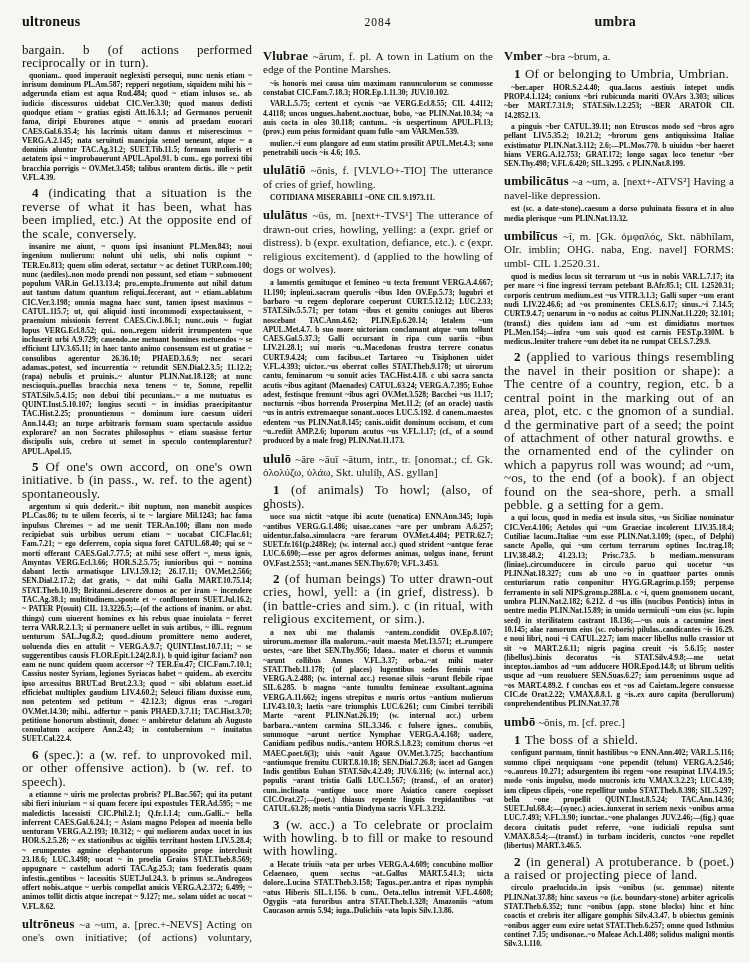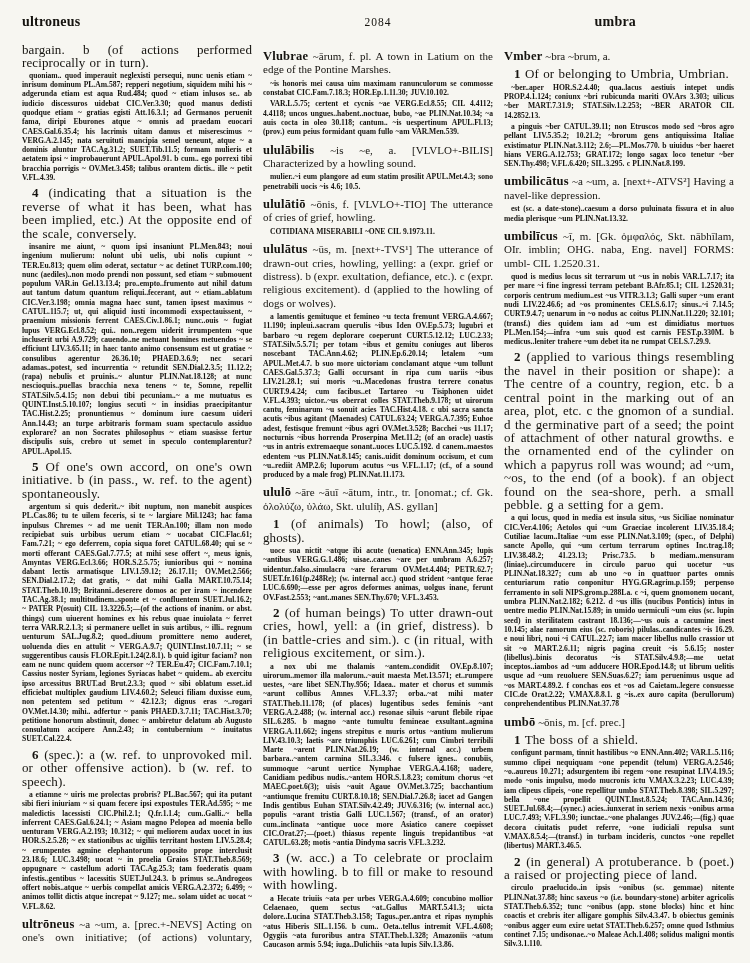--- a/index.html
+++ b/index.html
@@ -49,21 +49,20 @@
         <p class="sense"><span class="snum">6</span> (spec.): a (w. ref. to unprovoked mil. or other offensive action). b (w. ref. to speech).</p>
         <p class="cite">a etiamne ~ uiris me prolectas probris? PL.Bac.567; qui ita putant sibi fieri iniuriam ~ si quam fecere ipsi expostules TER.Ad.595; ~ me maledictis lacessisti CIC.Phil.2.1; Q.fr.1.1.4; cum..Galli..~ bella inferrent CAES.Gal.6.24.1; ~ Asiam magno Pelopea ad moenia bello uenturam VERG.A.2.193; 10.312; ~ qui meliorem audax uocet in ius HOR.S.2.5.28; ~ ex stationibus ac uigiliis territant hostem LIV.5.28.4; ~ erumpentes agmine elephantorum opposito prope interclusit 23.18.6; LUC.3.498; uocat ~ in proelia Graios STAT.Theb.8.569; oppugnare ~ castellum adorti TAC.Ag.25.3; tam foederatis quam infestis..gentibus ~ lacessitis SUET.Jul.24.3. b primus se..Androgeos offert nobis..atque ~ uerbis compellat amicis VERG.A.2.372; 6.499; ~ animos tollit dictis atque increpat ~ 9.127; me.. solam uidet ac uocat ~ V.FL.8.62.</p>
         <p class="entry"><span class="hw">ultrōneus</span> ~a ~um, a. [prec.+-NEVS] Acting on one's own initiative; (of actions) voluntary, deliberate.</p>
         <p class="cite">APUL.Met.2.30; quin..~am te dominae tuae reddis..? 6.5; ~a uobis..en adest uictima 8.14;—~um exilium amplexus 1.19; me..ignem ~um accersisse mihi 7.20.</p>
         <p class="entry"><span class="hw">ulua</span> ~ae, f. [cf. perh. ALGA] A collective term for various grass-like or rush-like aquatic plants, sedges, etc.</p>
       </div>
     <div class="col">
         <p class="entry"><span class="hw">Vlubrae</span> ~ārum, f. pl. A town in Latium on the edge of the Pontine Marshes.</p>
         <p class="cite">~is honoris mei causa uim maximam ranunculorum se commosse constabat CIC.Fam.7.18.3; HOR.Ep.1.11.30; JUV.10.102.</p>
         <p class="cite">VAR.L.5.75; certent et cycnis ~ae VERG.Ecl.8.55; CIL 4.4112; 4.4118; uncos ungues..habent..noctuae, bubo, ~ae PLIN.Nat.10.34; ~a auis cocta in oleo 30.118; cantum.. ~is uespertinum APUL.Fl.13; (prov.) eum peius formidant quam fullo ~am VAR.Men.539.</p>
-        <p class="entry"><span class="hw">ululābilis</span> ~is ~e, a. [VLVLO+-BILIS] Characterized by a howling sound.</p>
         <p class="cite">mulier..~i eum plangore ad eum statim prosilit APUL.Met.4.3; sono penetrabili uocis ~is 4.6; 10.5.</p>
         <p class="entry"><span class="hw">ululātiō</span> ~ōnis, f. [VLVLO+-TIO] The utterance of cries of grief, howling.</p>
         <p class="cite">COTIDIANA MISERABILI ~ONE CIL 9.1973.11.</p>
         <p class="entry"><span class="hw">ululātus</span> ~ūs, m. [next+-TVS¹] The utterance of drawn-out cries, howling, yelling: a (expr. grief or distress). b (expr. exultation, defiance, etc.). c (expr. religious excitement). d (applied to the howling of dogs or wolves).</p>
         <p class="cite">a lamentis gemituque et femineo ~u tecta fremunt VERG.A.4.667; 11.190; inpleui..sacram querulis ~ibus Iden OV.Ep.5.73; lugubri et barbaro ~u regem deplorare coeperunt CURT.5.12.12; LUC.2.33; STAT.Silv.5.5.71; per totam ~ibus et gemitu coniuges aut liberos noscebant TAC.Ann.4.62; PLIN.Ep.6.20.14; letalem ~um APUL.Met.4.7. b suo more uictoriam conclamant atque ~um tollunt CAES.Gal.5.37.3; Galli occursant in ripa cum uariis ~ibus LIV.21.28.1; sui moris ~u..Macedonas frustra terrere conatus CURT.9.4.24; cum facibus..et Tartareo ~u Tisiphonen uidet V.FL.4.393; uictor..~us oberrat colles STAT.Theb.9.178; ut uirorum cantu, feminarum ~u sonuit acies TAC.Hist.4.18. c ubi sacra sancta acutis ~ibus agitant (Maenades) CATUL.63.24; VERG.A.7.395; Euhoe adest, festisque fremunt ~ibus agri OV.Met.3.528; Bacchei ~us 11.17; nocturnis ~ibus horrenda Proserpina Met.11.2; (of an oracle) uastis ~us in antris extremaeque sonant..uoces LUC.5.192. d canem..maestos edentem ~us PLIN.Nat.8.145; canis..uidit dominum occisum, et cum ~u..rediit AMP.2.6; luporum acutus ~us V.FL.1.17; (cf., of a sound produced by a male frog) PLIN.Nat.11.173.</p>
         <p class="entry"><span class="hw">ululō</span> ~āre ~āuī ~ātum, intr., tr. [onomat.; cf. Gk. ὀλολύζω, ὑλάω, Skt. ululíḥ, AS. gyllan]</p>
         <p class="sense"><span class="snum">1</span> (of animals) To howl; (also, of ghosts).</p>
         <p class="cite">uoce sua nictit ~atque ibi acute (uenatica) ENN.Ann.345; lupis ~antibus VERG.G.1.486; uisae..canes ~are per umbram A.6.257; uidentur..falso..simulacra ~are ferarum OV.Met.4.404; PETR.62.7; SUET.fr.161(p.248Re); (w. internal acc.) quod strident ~antque ferae LUC.6.690;—esse per agros deformes animas, uolgus inane, ferunt OV.Fast.2.553; ~ant..manes SEN.Thy.670; V.FL.3.453.</p>
         <p class="sense"><span class="snum">2</span> (of human beings) To utter drawn-out cries, howl, yell: a (in grief, distress). b (in battle-cries and sim.). c (in ritual, with religious excitement, or sim.).</p>
         <p class="cite">a nox ubi me thalamis ~antem..condidit OV.Ep.8.107; uirorum..memor illa malorum..~auit maesta Met.13.571; et..rumpere uestes, ~are libet SEN.Thy.956; Idaea.. mater et chorus et summis ~arunt collibus Amnes V.FL.3.37; orba..~at mihi mater STAT.Theb.11.178; (of places) lugentibus sedes feminis ~ant VERG.A.2.488; (w. internal acc.) resonae siluis ~arunt flebile ripae SIL.6.285. b magno ~ante tumultu femineae exsultant..agmina VERG.A.11.662; ingens strepitus e muris ortus ~antium mulierum LIV.43.10.3; laetis ~are triumphis LUC.6.261; cum Cimbri terribili Marte ~arent PLIN.Nat.26.19; (w. internal acc.) urbem barbara..~antem carmina SIL.3.346. c fulsere ignes.. conubiis, summoque ~arunt uertice Nymphae VERG.A.4.168; uadere, Canidiam pedibus nudis..~antem HOR.S.1.8.23; comitum chorus ~et MAEC.poet.6(3); uisis ~auit Agaue OV.Met.3.725; bacchantium ~antiumque fremitu CURT.8.10.18; SEN.Dial.7.26.8; iacet ad Gangen Indis gentibus Euhan STAT.Silv.4.2.49; JUV.6.316; (w. internal acc.) populis ~arant tristia Galli LUC.1.567; (transf., of an orator) cum..inclinata ~antique uoce more Asiatico canere coepisset CIC.Orat.27;—(poet.) thiasus repente linguis trepidantibus ~at CATUL.63.28; motis ~antia Dindyma sacris V.FL.3.232.</p>

